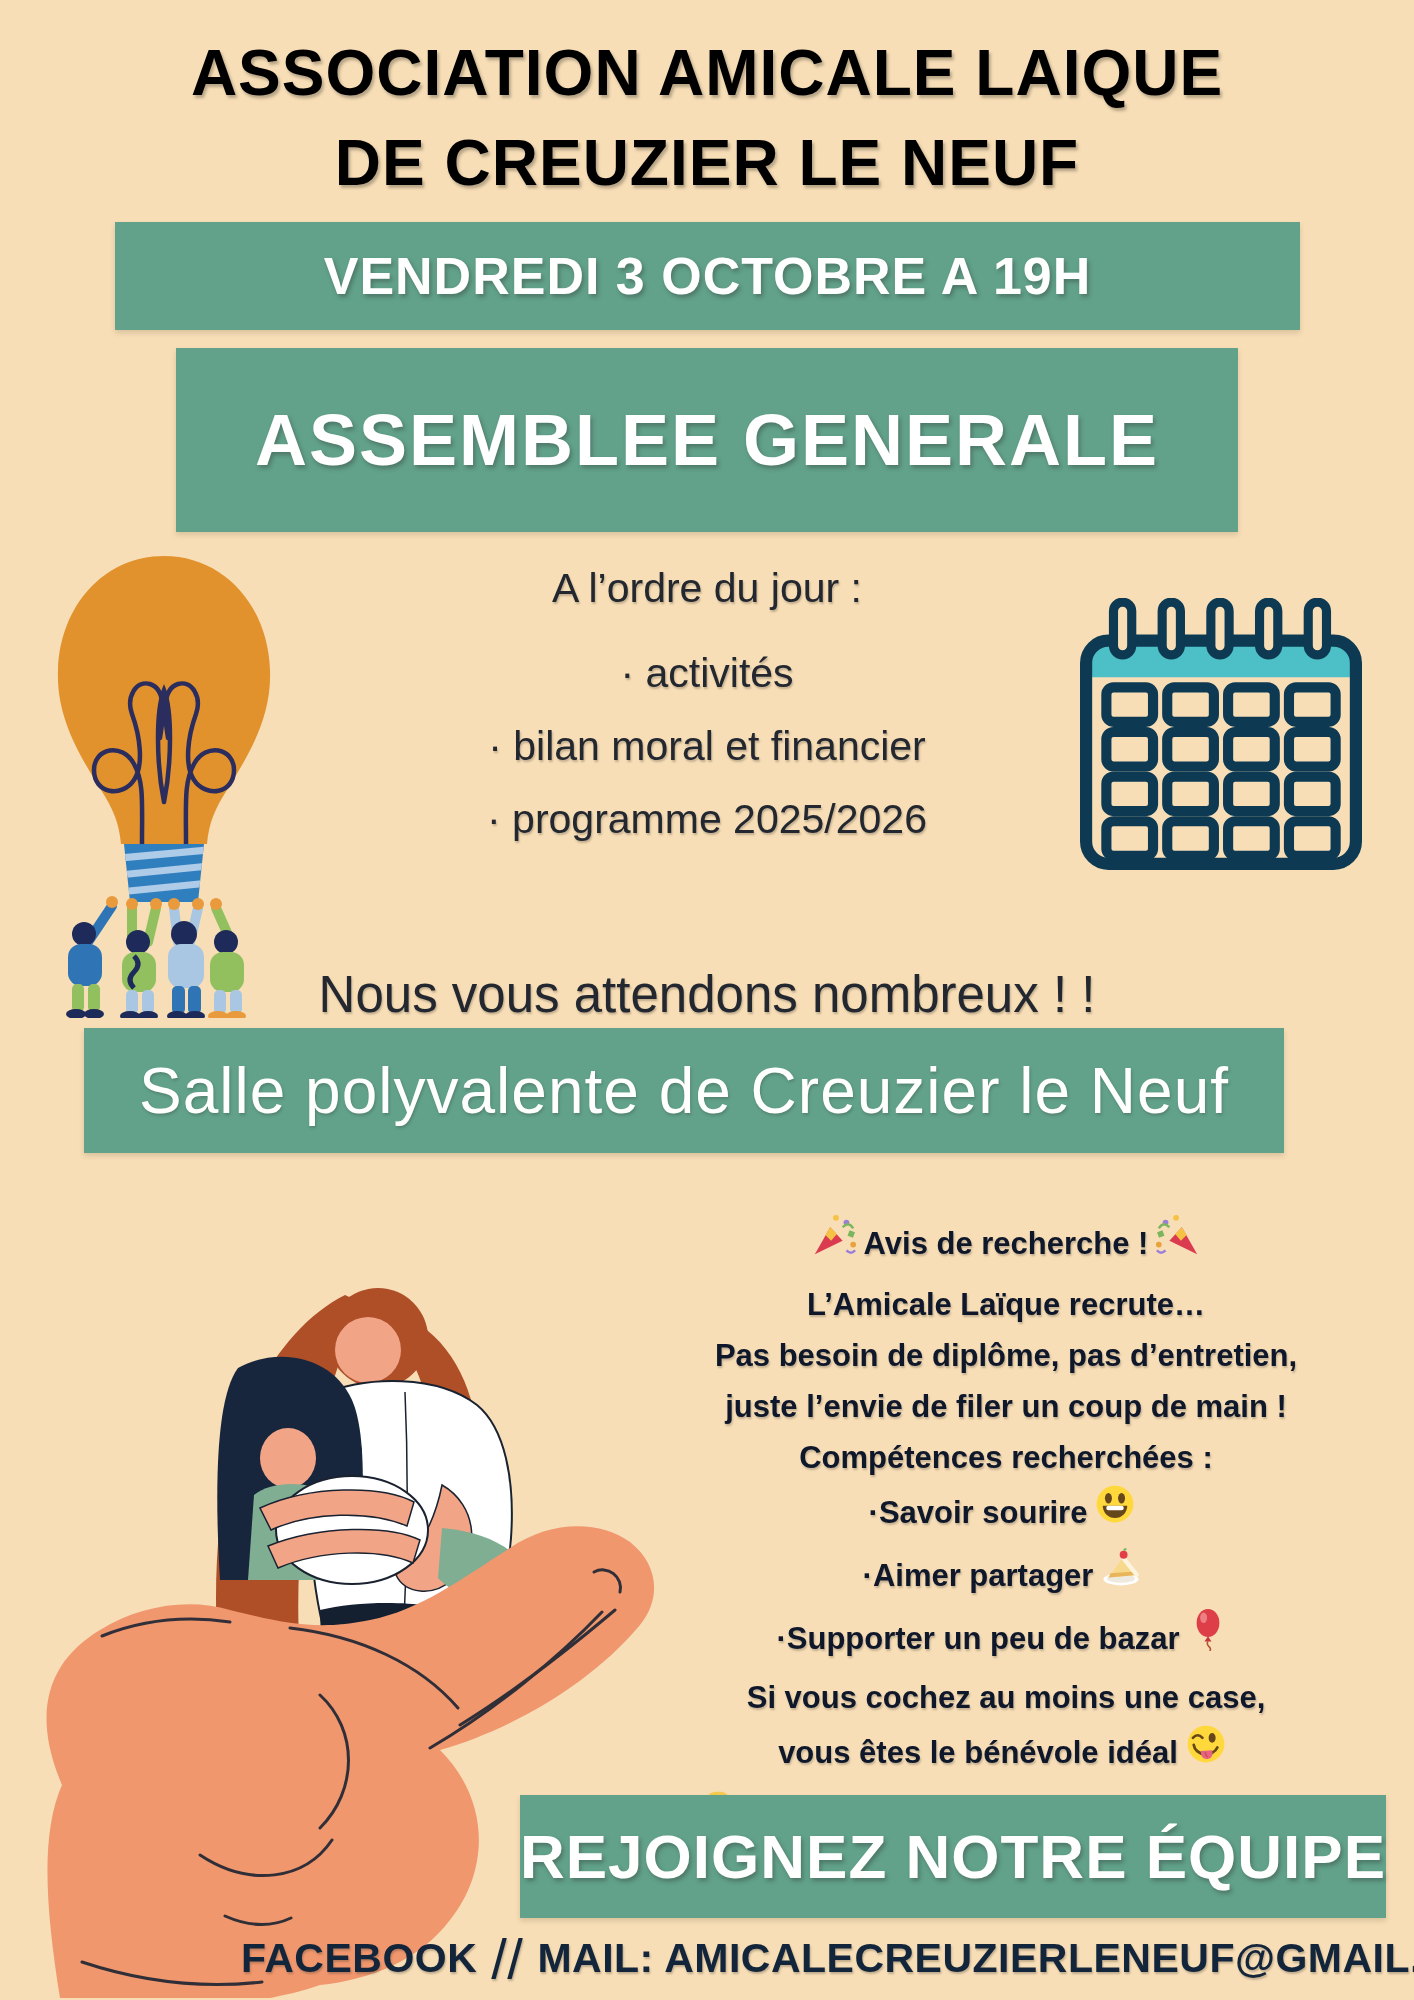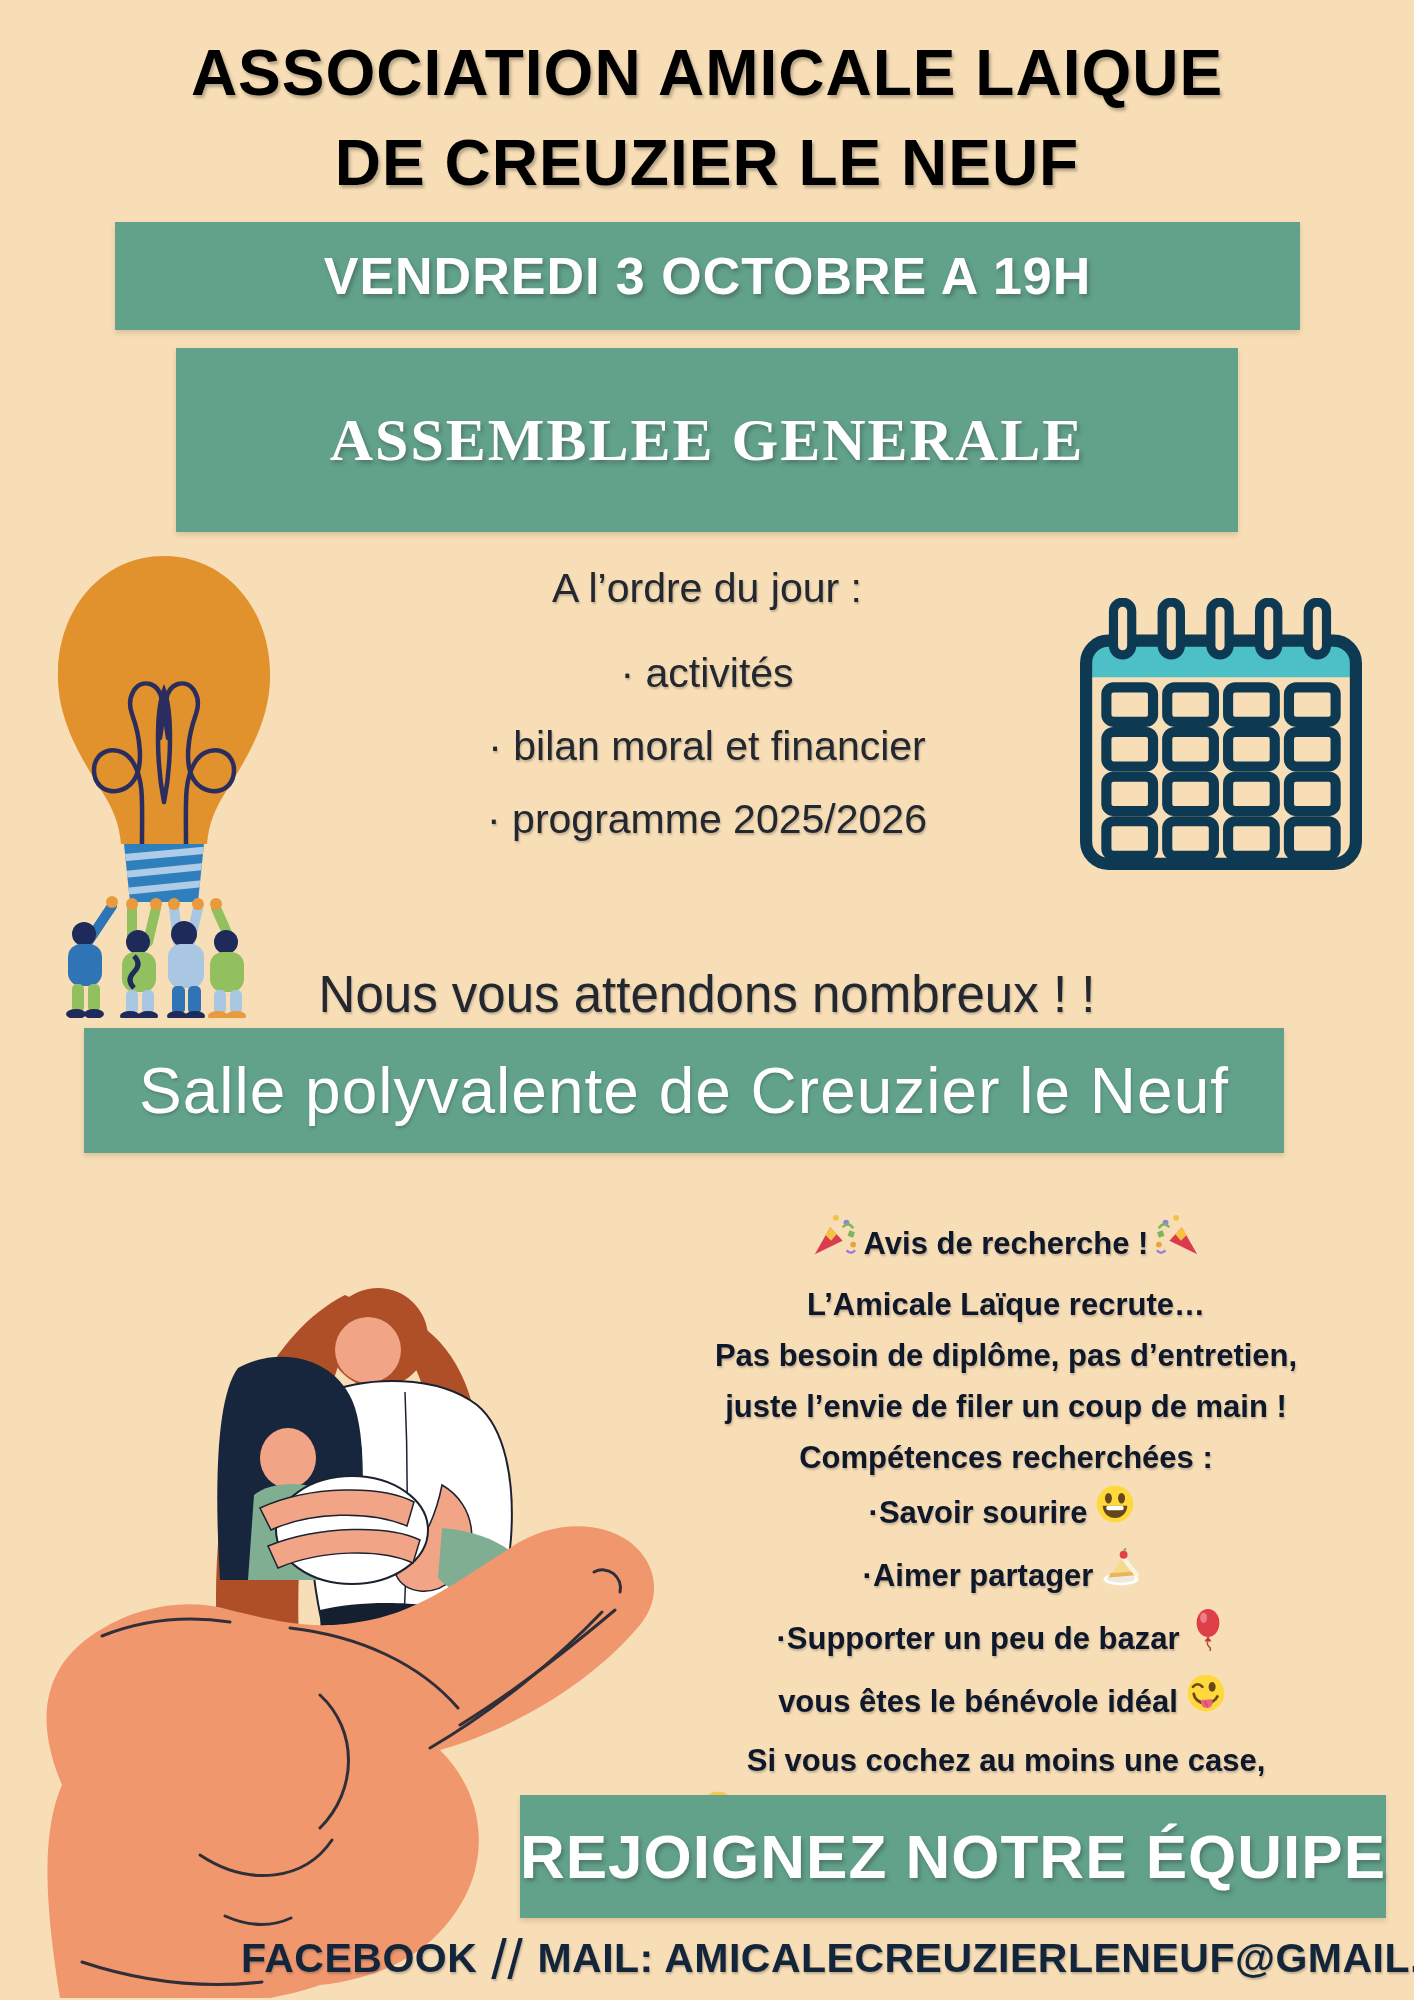--- a/index.html
+++ b/index.html
@@ -20,21 +20,21 @@
     display:flex;align-items:center;justify-content:center;
     box-shadow:0 3px 5px rgba(90,70,40,.18);
   }
   .banner-text{
     color:#ffffff;font-weight:700;white-space:nowrap;
     text-shadow:2px 3px 4px rgba(40,40,40,.35);
   }
   .banner-date{left:115px;top:222px;width:1185px;height:108px;}
   .banner-date .banner-text{font-size:52px;letter-spacing:1px;}
   .banner-event{left:176px;top:348px;width:1062px;height:184px;}
-  .banner-event .banner-text{font-size:60px;letter-spacing:2px;font-family:Liberation Serif, serif;}
+  .banner-event .banner-text{font-size:72px;letter-spacing:2px;}
   .banner-location{left:84px;top:1028px;width:1200px;height:125px;}
   .banner-location .banner-text{font-size:64px;font-weight:400;letter-spacing:1px;text-shadow:1px 2px 3px rgba(40,40,40,.25);}
   .banner-join{left:520px;top:1795px;width:866px;height:123px;}
   .banner-join .banner-text{font-size:62px;letter-spacing:1px;}
   
   .agenda{
     position:absolute;top:552px;left:0;right:0;text-align:center;
     font-size:41px;line-height:73px;color:#23272F;
     text-shadow:1px 2px 2px rgba(70,60,45,.3);
   }
@@ -281,31 +281,31 @@
           </svg></span>
     </div>
     <div>
       <span>·Supporter un peu de bazar</span><span class="em"><svg width="42" height="42" viewBox="0 0 48 48">
             <ellipse cx="24" cy="16" rx="13" ry="16" fill="#DD3E48"></ellipse>
             <ellipse cx="19" cy="10" rx="4" ry="6" fill="#F08A8F" opacity="0.85"></ellipse>
             <polygon points="24,31 20,37 28,37" fill="#C73640"></polygon>
             <path d="M24,37 C20,43 30,43 26,48" stroke="#B3562F" stroke-width="1.8" fill="none"></path>
           </svg></span>
     </div>
+    <div><span>Si vous cochez au moins une case,</span></div>
     <div>
       <span>vous êtes le bénévole idéal</span><span class="em"><svg width="42" height="42" viewBox="0 0 48 48">
             <circle cx="24" cy="24" r="21" fill="#FFD83B"></circle>
             <ellipse cx="31" cy="17" rx="4" ry="5.5" fill="#66471B"></ellipse>
             <path d="M9,17 q5.5,-6 11,0" stroke="#66471B" stroke-width="3" fill="none" stroke-linecap="round"></path>
             <path d="M10,25 a14,12 0 0 0 27,3" stroke="#66471B" stroke-width="3.2" fill="none" stroke-linecap="round"></path>
             <path d="M18,32 q0,10 8,9 q7,-1 5,-10" fill="#E8647E"></path>
             <path d="M23,33 q1,5 3,6" stroke="#C94A66" stroke-width="1.5" fill="none"></path>
           </svg></span>
     </div>
-    <div><span>Si vous cochez au moins une case,</span></div>
     <div>
       <span class="em"><svg width="46" height="40" viewBox="0 0 48 42">
             <g fill="#F8C94F">
               <path d="M7,16 a10,12 0 0 1 10,-10 h6 a10,13 0 0 1 10,13 v10 a11,11 0 0 1 -11,11 h-4 a11,11 0 0 1 -11,-11 Z"></path>
               <rect x="16" y="12" width="30" height="9.5" rx="4.75"></rect>
             </g>
             <g stroke="#D9A53C" stroke-width="2" fill="none" stroke-linecap="round">
               <path d="M24,24 h8"></path>
               <path d="M24,30 h7"></path>
               <path d="M10,18 q-2,5 1,9"></path>

